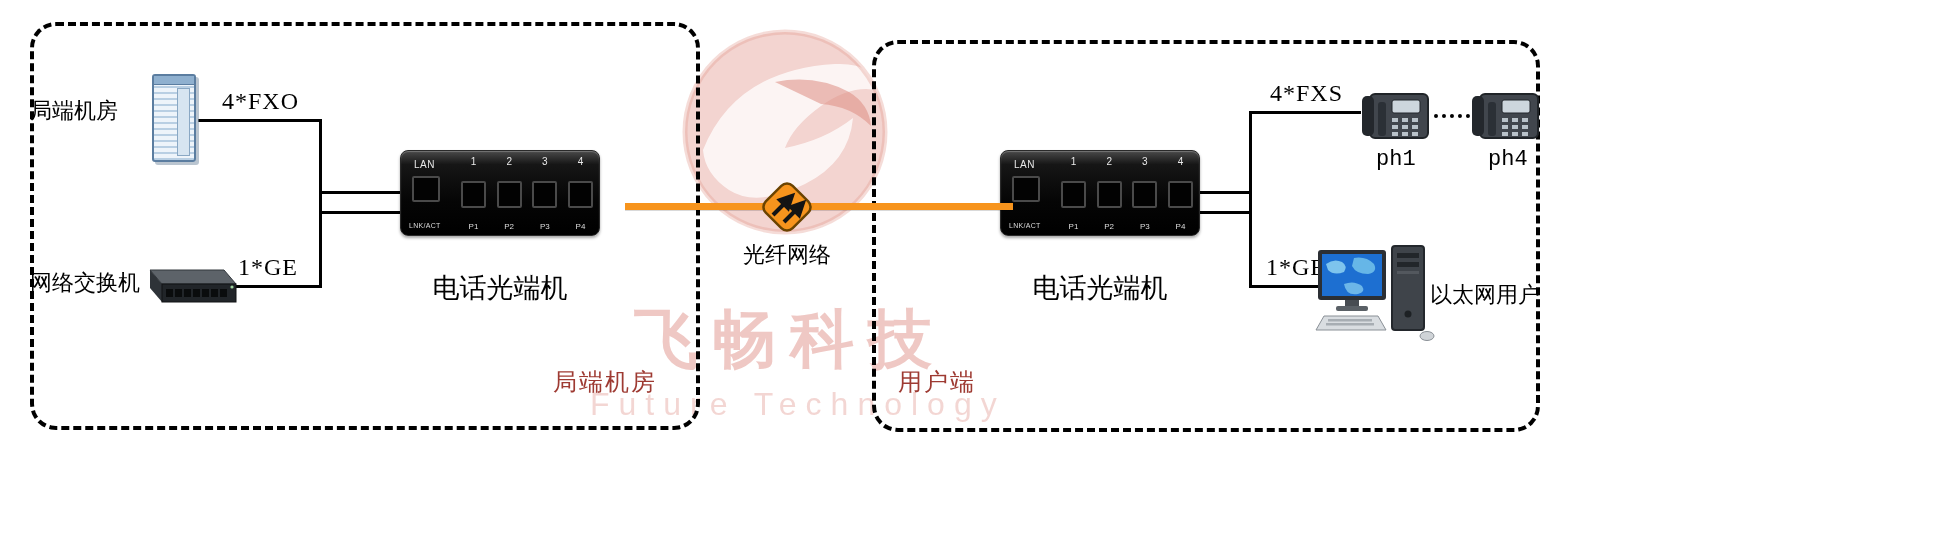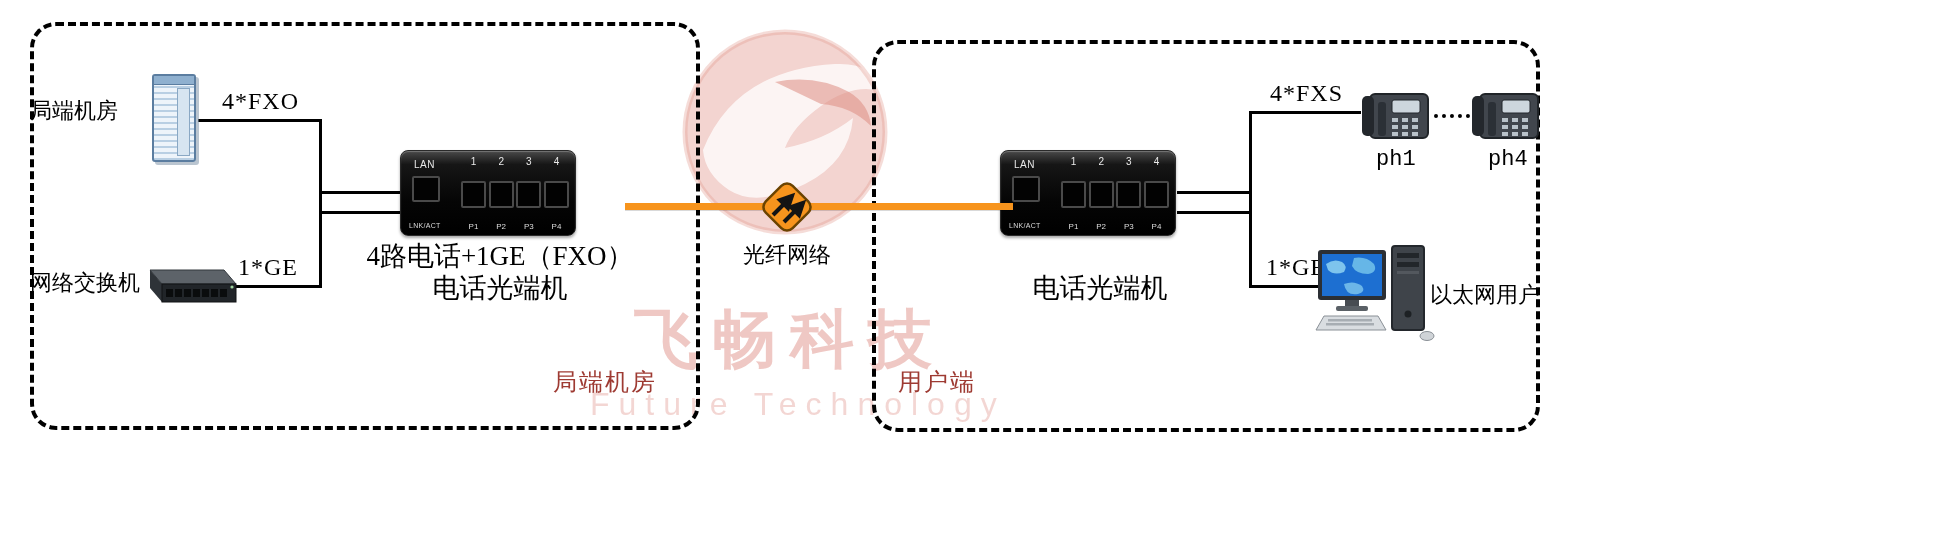--- a/index.html
+++ b/index.html
@@ -31,21 +31,21 @@
   .lbl  { position:absolute; z-index:3; white-space:nowrap; }
   .lbl-cn   { font-size:22px; font-family:"Liberation Serif", serif; }
   .link-lbl { font-size:24px; font-family:"Liberation Serif", serif; letter-spacing:1px;text-align:center; }
   .dev-title{ position:absolute; width:280px; text-align:center; font-size:27px;
               font-family:"Liberation Serif", serif; z-index:3; white-space:nowrap; }
   .zone-lbl { position:absolute; font-size:24px; color:#9e3a32; z-index:3;
               font-family:"Liberation Serif", serif; letter-spacing:2px; white-space:nowrap; }
 
   
   .device {
-    position:absolute; width:176px; height:86px; z-index:3;
+    position:absolute; width:200px; height:86px; z-index:3;
     background:linear-gradient(180deg,#4a4a4a 0%, #161616 16%, #050505 60%, #000 100%);
     border:1px solid #2a2a2a; border-radius:8px;
     box-shadow:0 2px 3px rgba(0,0,0,.35), inset 0 1px 1px rgba(255,255,255,.25);
   }
   .dev-lan   { position:absolute; left:13px; top:8px;  color:#e9e9e9; font-size:10px; letter-spacing:.5px; }
   .dev-lanport{ position:absolute; left:11px; top:25px; width:28px; height:26px;
                 background:#030303; border:2px solid #4a4a4a; border-radius:2px; }
   .dev-lnk   { position:absolute; left:8px; bottom:6px; color:#dcdcdc; font-size:7px; letter-spacing:.3px; }
   .dev-ports { position:absolute; left:60px; right:6px; top:5px; bottom:4px;
                display:flex; flex-direction:column; justify-content:space-between; }
@@ -146,21 +146,20 @@
       </div>
       <div class="dev-row dev-plbl">
         <span>P1</span>
         <span>P2</span>
         <span>P3</span>
         <span>P4</span>
       </div>
     </div>
   </div>
 
-  <div class="dev-title" style="left:360px; top:238px;">4路电话+1GE（FXO）</div>
   <div class="dev-title" style="left:360px; top:270px;">电话光端机</div>
 
   <div class="zone-lbl" style="left:553px; top:366px;">局端机房</div>
 
   <div class="fiber-line"></div>
 
   <svg class="fiber-icon" viewBox="0 0 60 60">
     <rect x="11" y="11" width="38" height="38" rx="8" transform="rotate(45 30 30)" fill="#f7941d" stroke="#6b4300" stroke-width="2.5"></rect>
     <g stroke="#141414" stroke-width="4" fill="#141414">
       <line x1="16" y1="38" x2="28" y2="26"></line>

